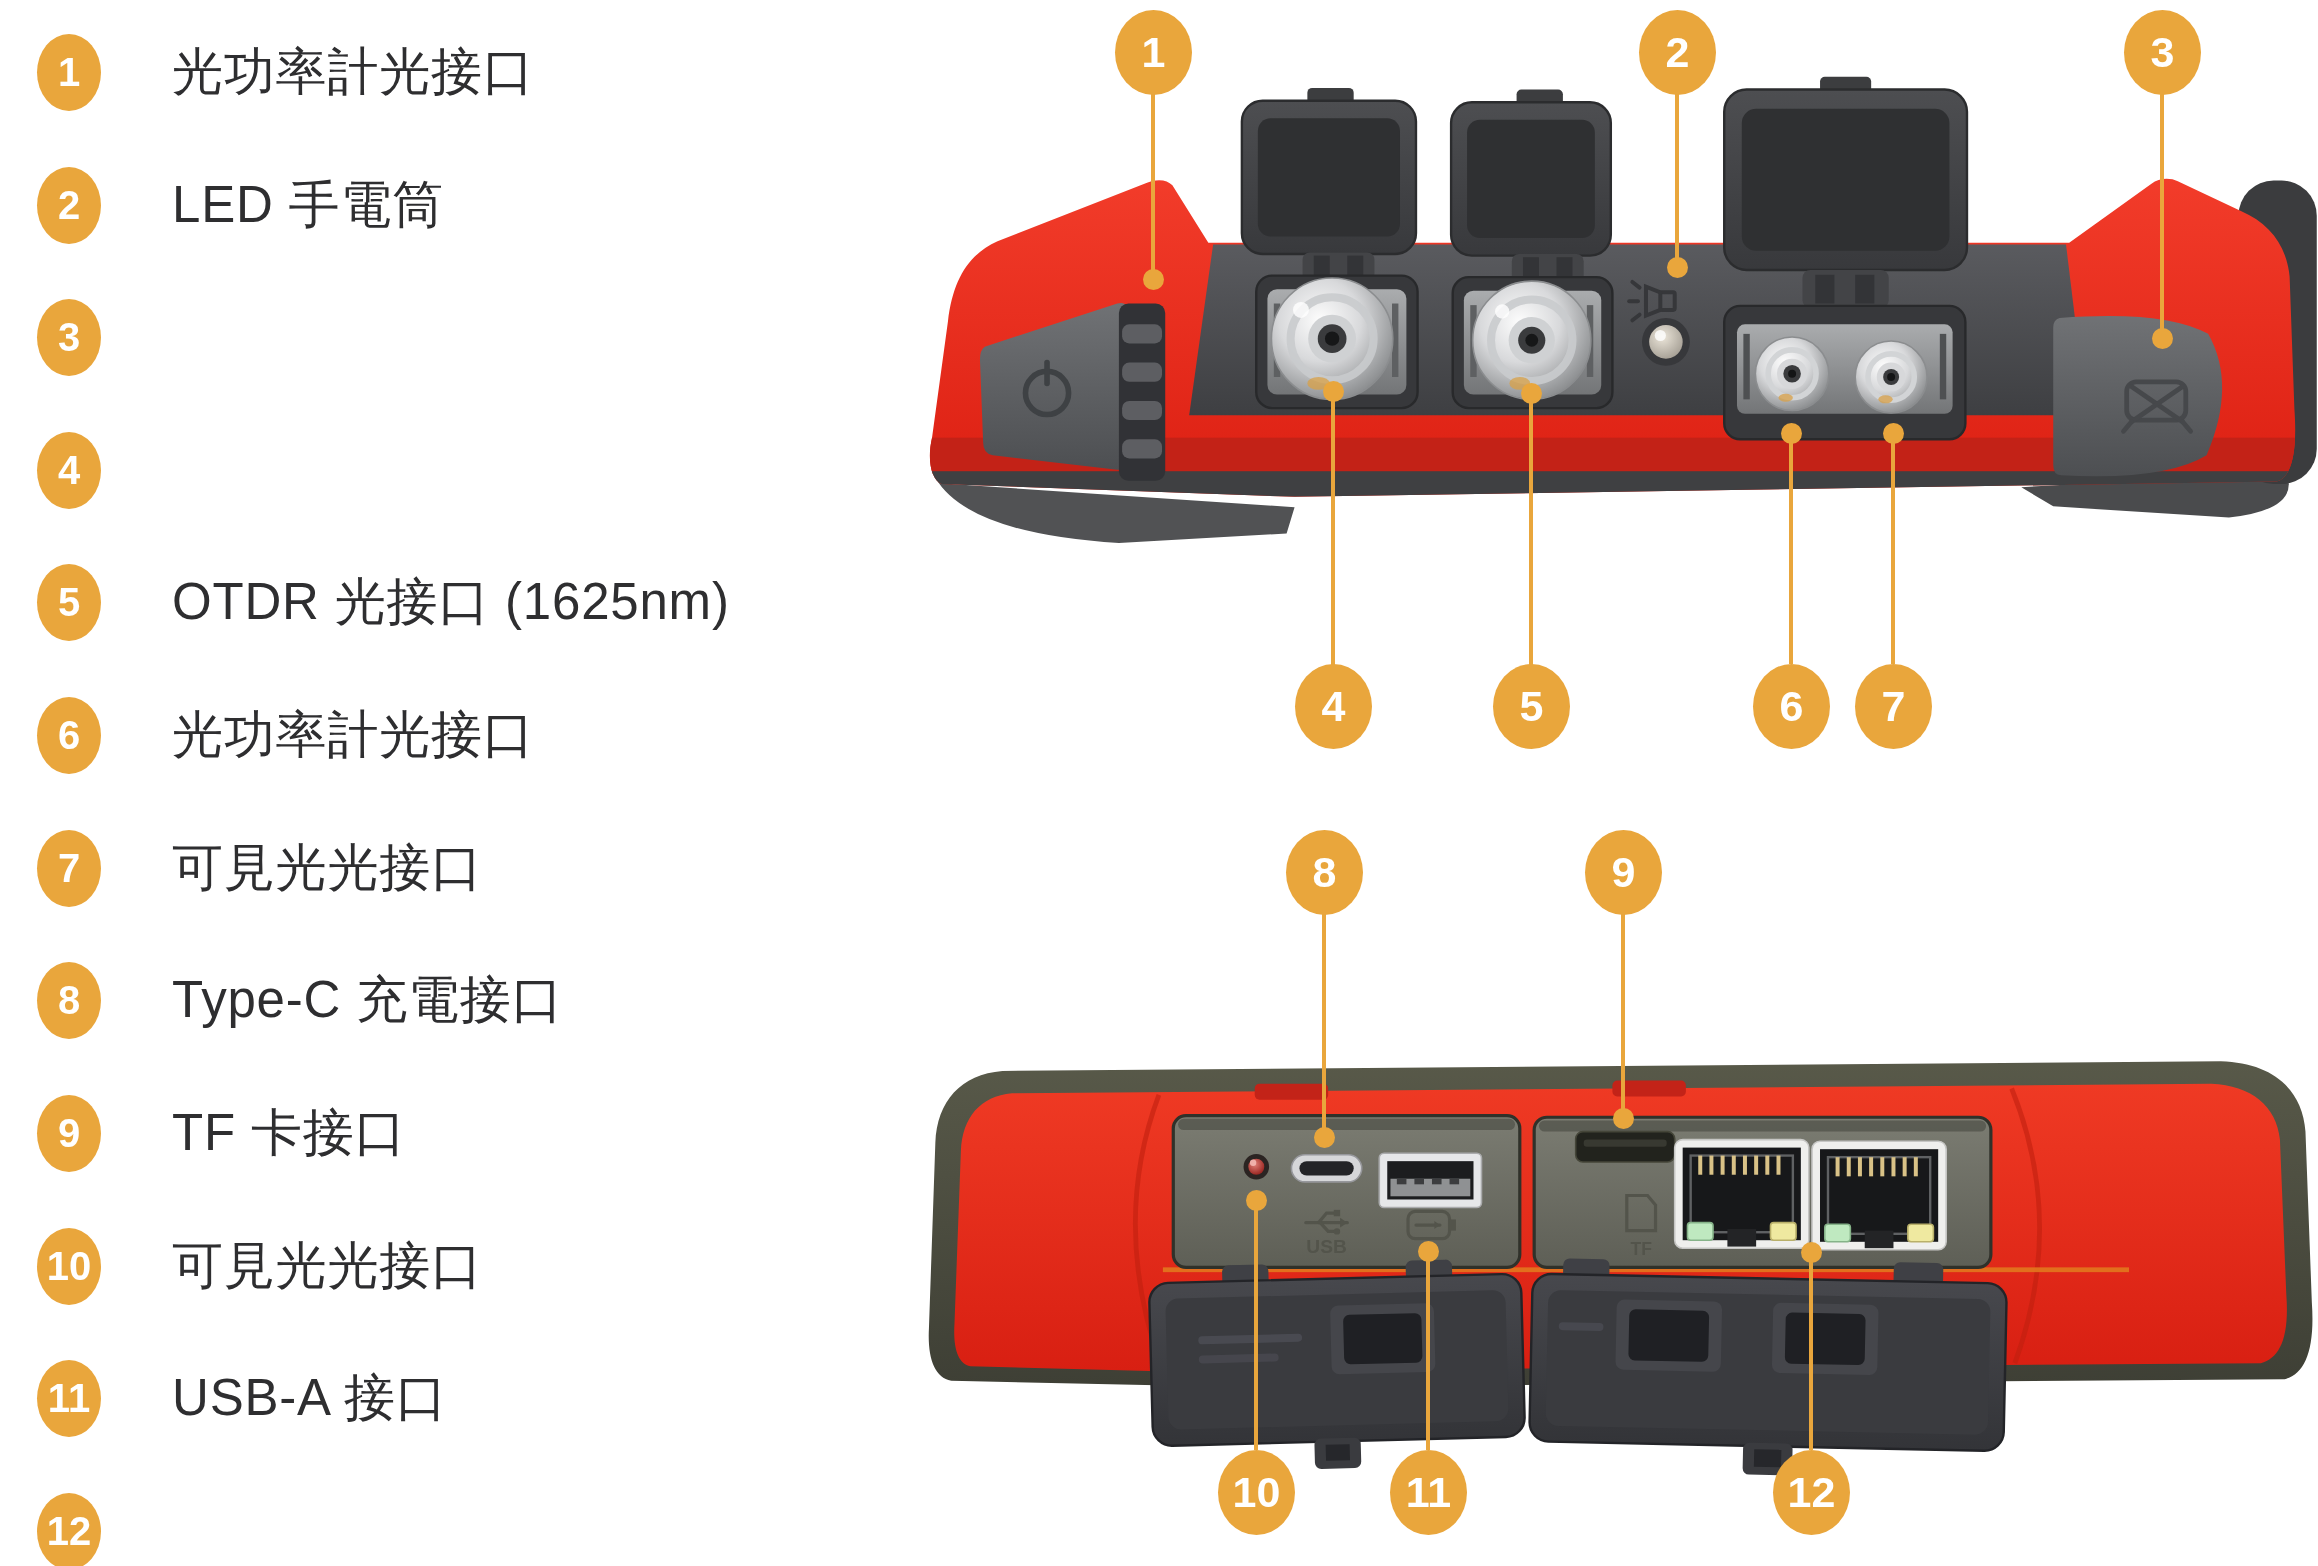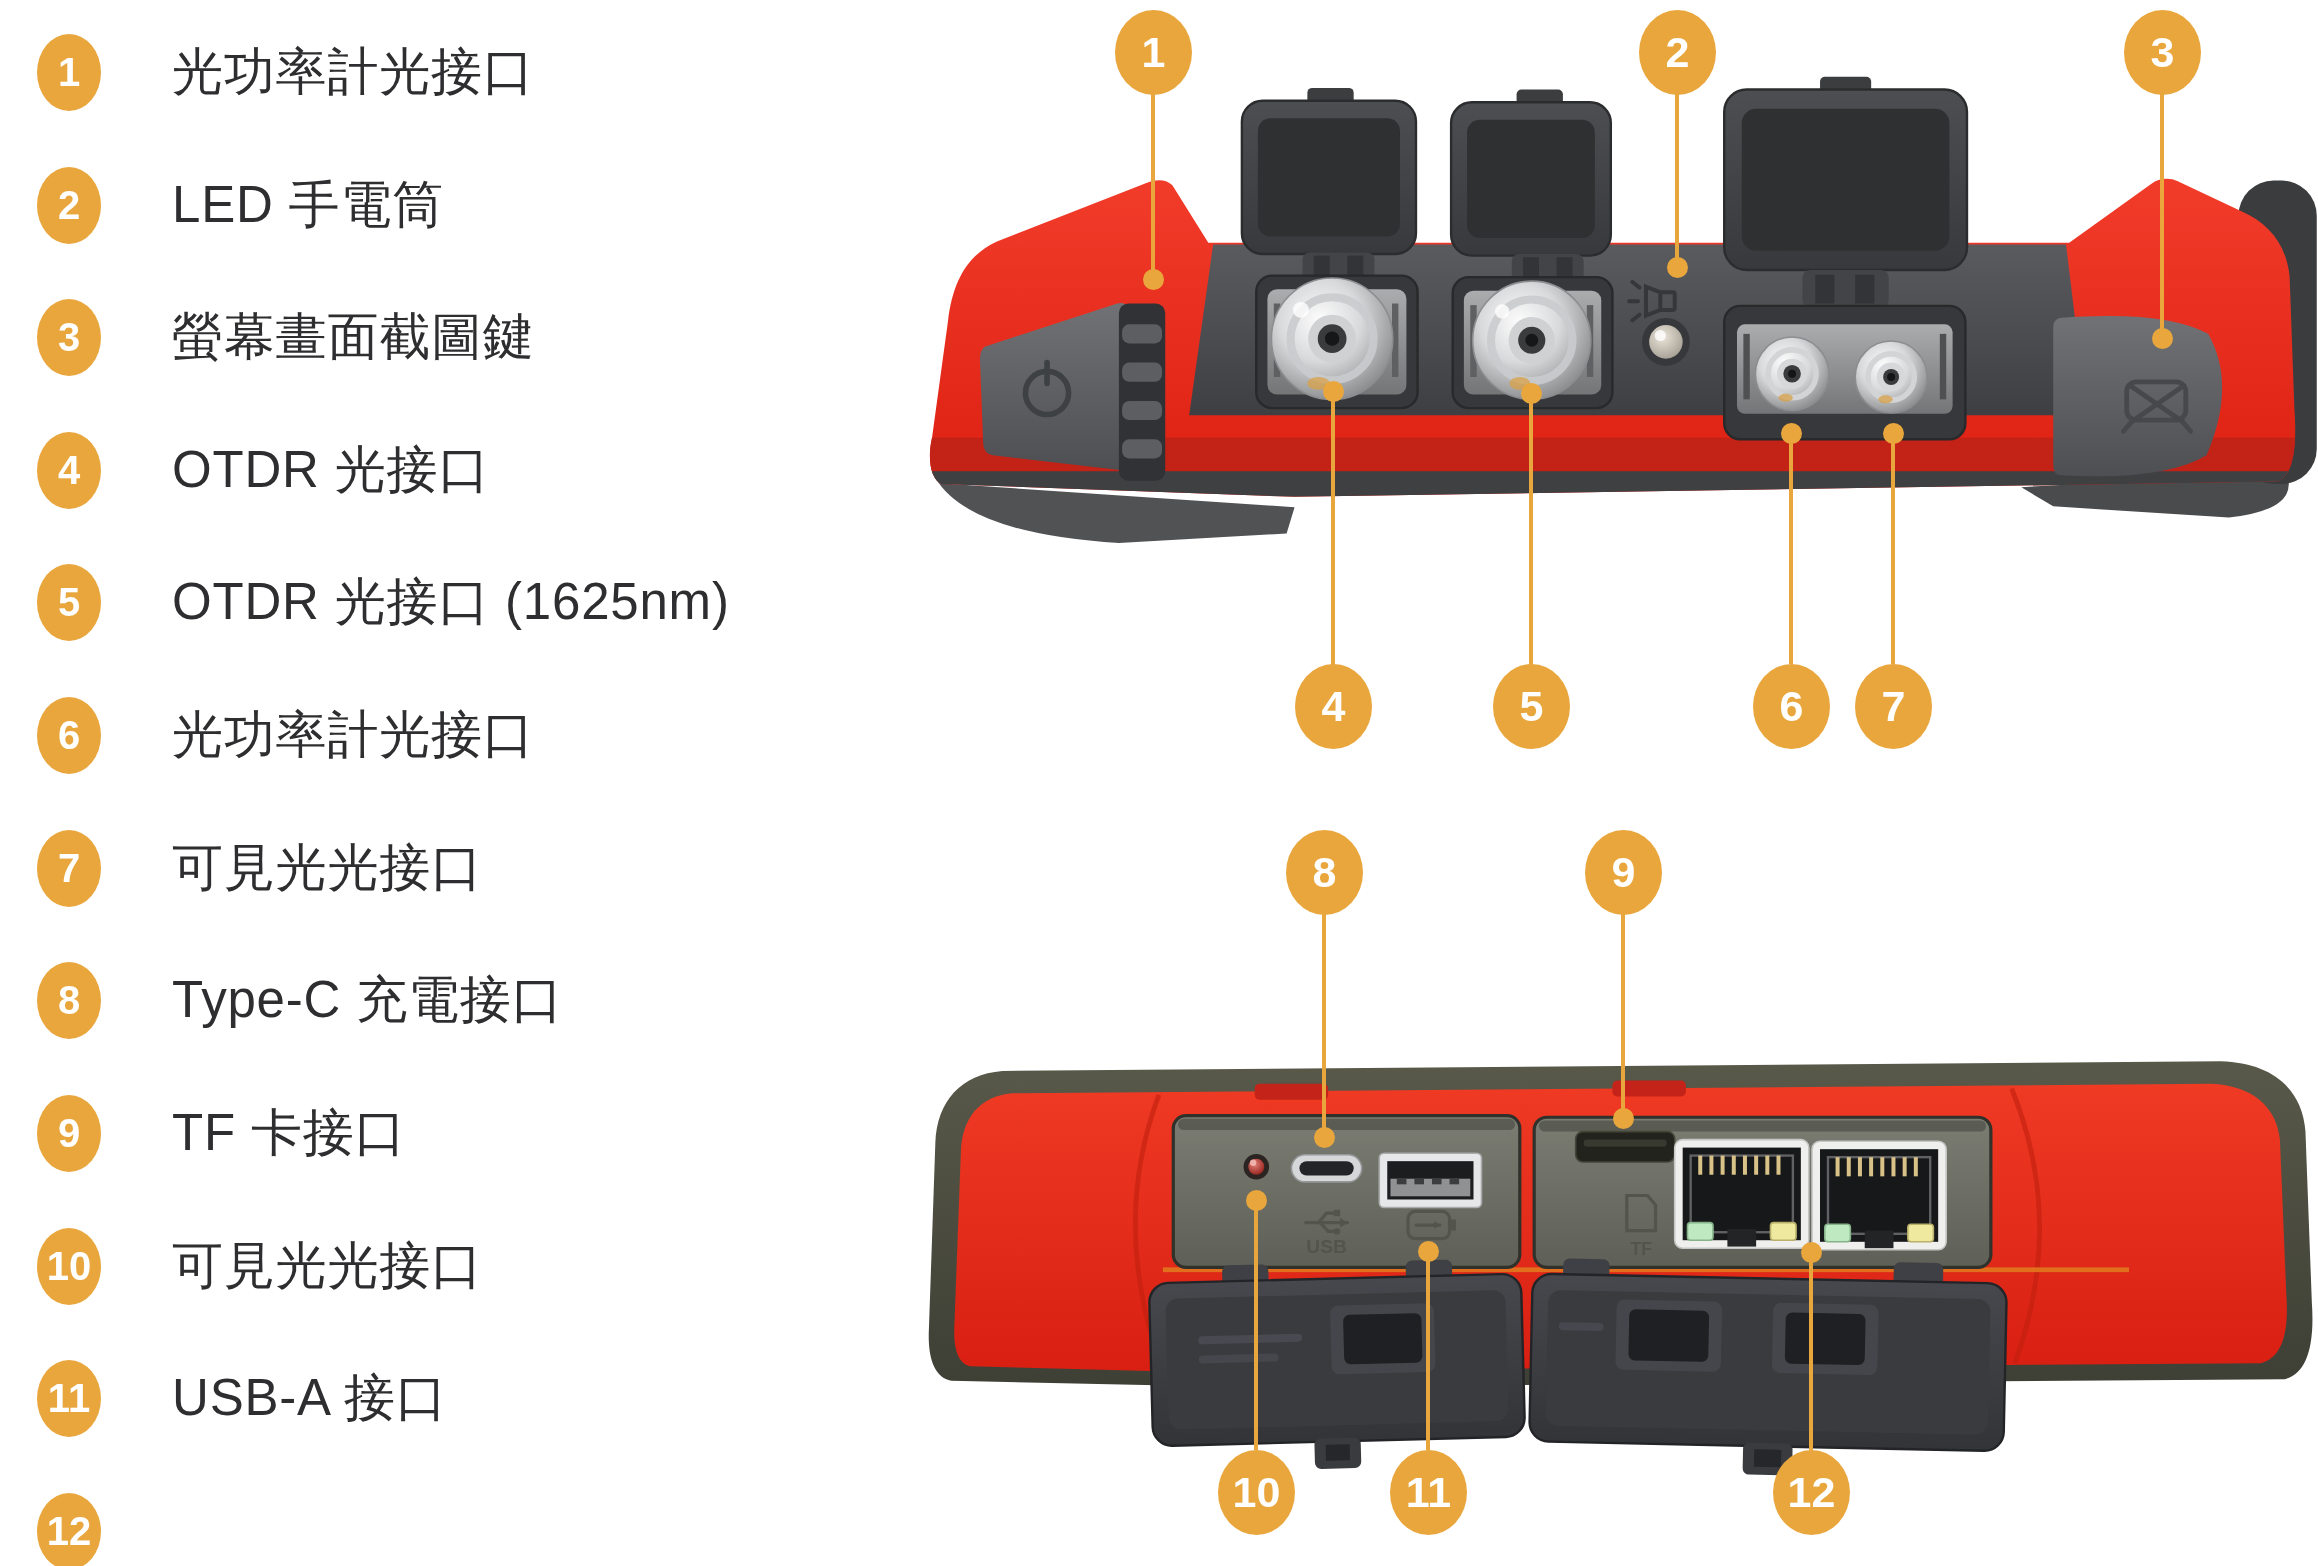--- a/index.html
+++ b/index.html
@@ -28,25 +28,23 @@
     <div class="legend-row" style="top:24px">
         <span class="lg-badge">1</span>
         <span class="lg-label">光功率計光接口</span>
       </div>
     <div class="legend-row" style="top:157px">
         <span class="lg-badge">2</span>
         <span class="lg-label">LED 手電筒</span>
       </div>
     <div class="legend-row" style="top:289px">
         <span class="lg-badge">3</span>
-        <span class="lg-label">螢幕畫面截圖鍵</span>
       </div>
     <div class="legend-row" style="top:422px">
         <span class="lg-badge">4</span>
-        <span class="lg-label">OTDR 光接口</span>
       </div>
     <div class="legend-row" style="top:554px">
         <span class="lg-badge">5</span>
         <span class="lg-label">OTDR 光接口 (1625nm)</span>
       </div>
     <div class="legend-row" style="top:687px">
         <span class="lg-badge">6</span>
         <span class="lg-label">光功率計光接口</span>
       </div>
     <div class="legend-row" style="top:820px">

